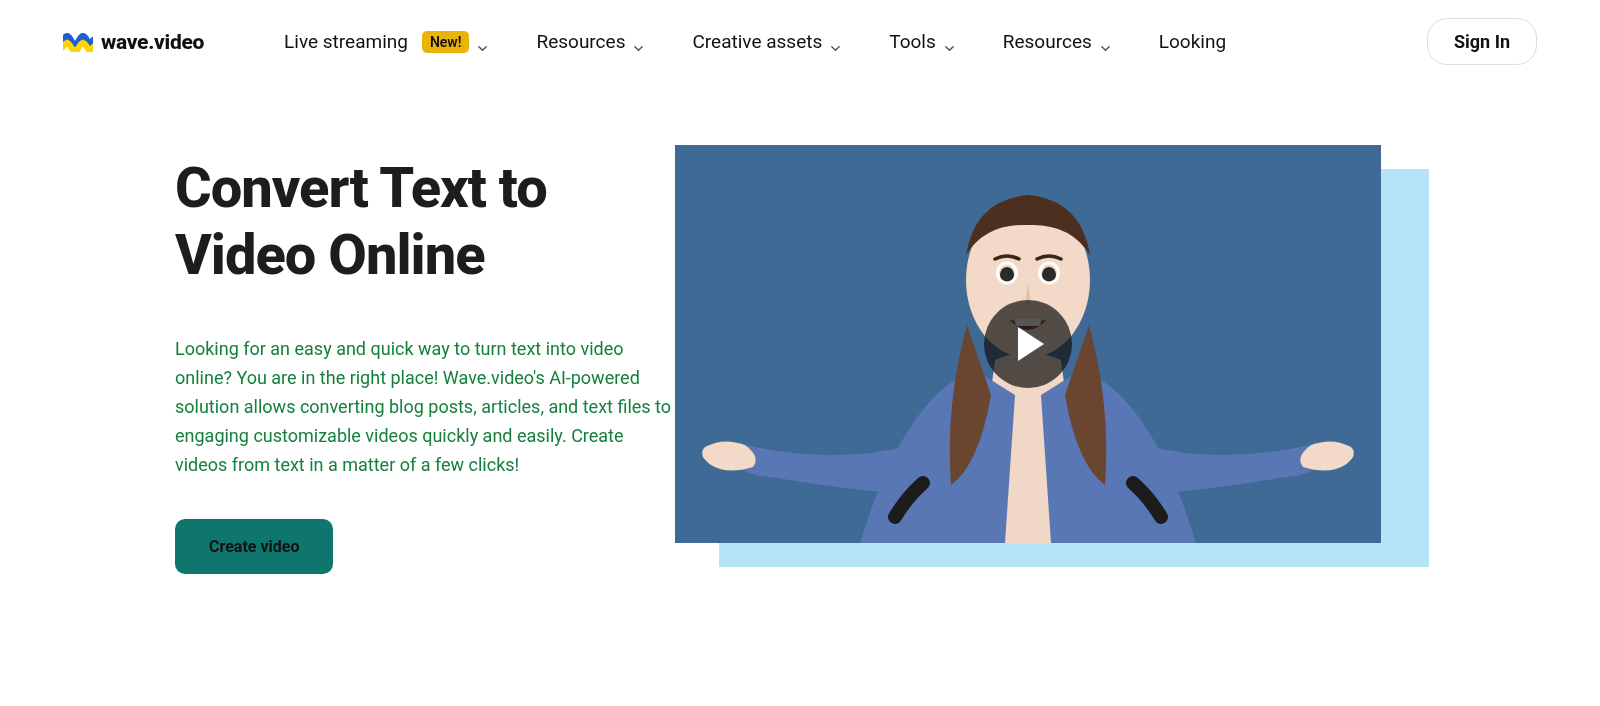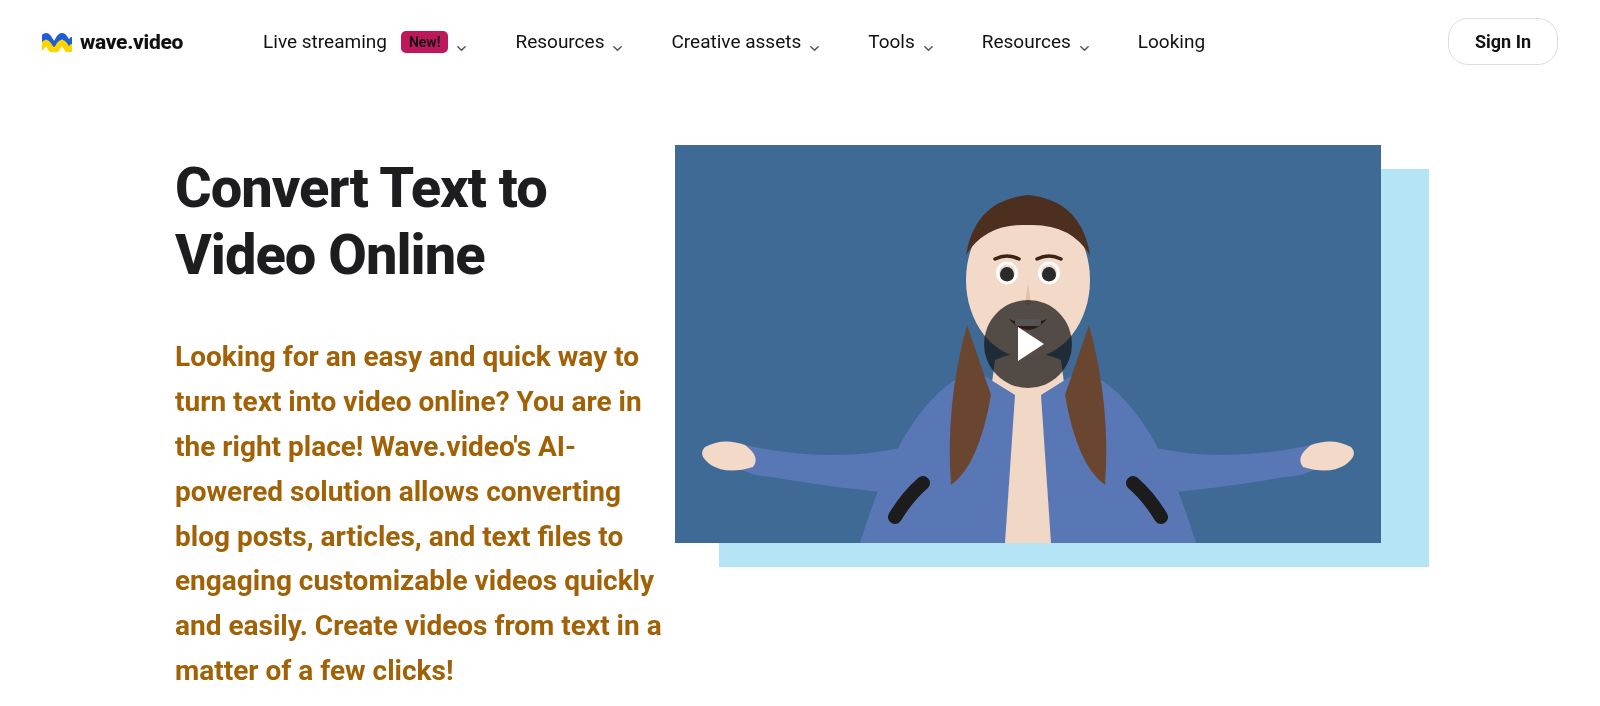--- a/index.html
+++ b/index.html
@@ -7,21 +7,21 @@
     font-family: -apple-system, BlinkMacSystemFont, "Segoe UI", Roboto, Helvetica, Arial, sans-serif;
     background: #ffffff;
     color: #1d1d1f;
     width: 1600px;
     height: 706px;
     overflow: hidden;
   }
   .header {
     display: flex;
     align-items: center;
-    padding: 18px 42px;
+    padding: 18px 63px;
     gap: 40px;
   }
   .logo {
     display: flex;
     align-items: center;
     gap: 8px;
     margin-right: 40px;
   }
   .logo-icon {
     display: inline-block;
@@ -42,21 +42,21 @@
   .nav-item {
     display: flex;
     align-items: center;
     gap: 8px;
     font-size: 19px;
     color: #111;
     cursor: pointer;
     font-weight: 400;
   }
   .badge-new {
-    background: #be185d;
+    background: #eab308;
     color: #111;
     font-size: 14px;
     font-weight: 600;
     padding: 3px 8px;
     border-radius: 5px;
     margin-left: 6px;
   }
   .chevron {
     width: 11px;
     height: 11px;
@@ -96,30 +96,30 @@
   }
   .hero-title {
     font-size: 56px;
     font-weight: 800;
     line-height: 1.2;
     color: #1d1d1f;
     letter-spacing: -1px;
     margin-bottom: 46px;
   }
   .hero-desc {
-    font-size: 28px;
+    font-size: 18px;
     line-height: 1.6;
-    color: #a16207;
+    color: #15803d;
     margin-bottom: 40px;
-    font-weight: 700;
+    font-weight: 400;
   }
   .btn-cta {
-    background: #ef4444;
-    color: #111;
-    font-size: 23px;
+    background: #0f766e;
+    color: #111;
+    font-size: 16px;
     font-weight: 700;
     padding: 18px 34px;
     border-radius: 10px;
     border: none;
     cursor: pointer;
     font-family: inherit;
   }
   .hero-right {
     position: relative;
     width: 730px;

